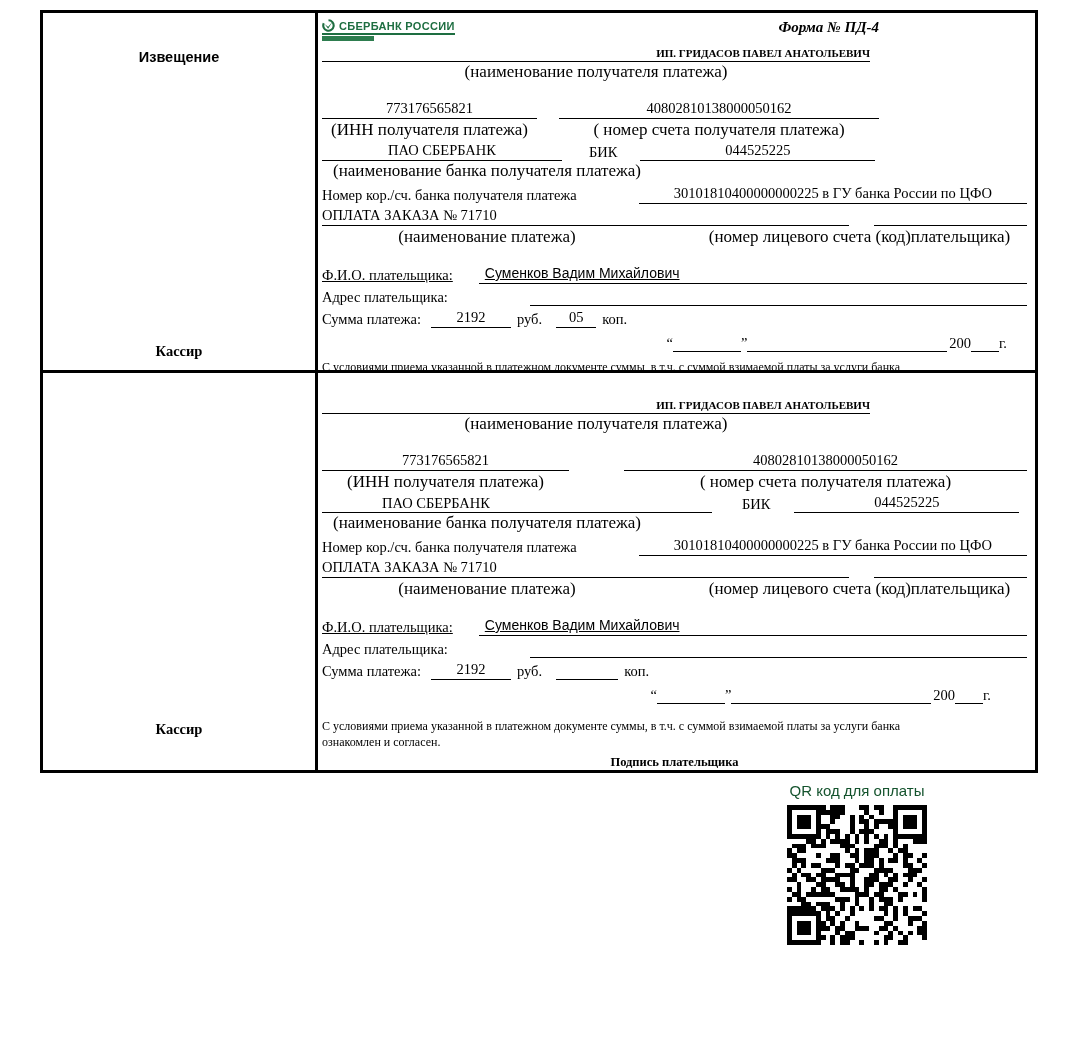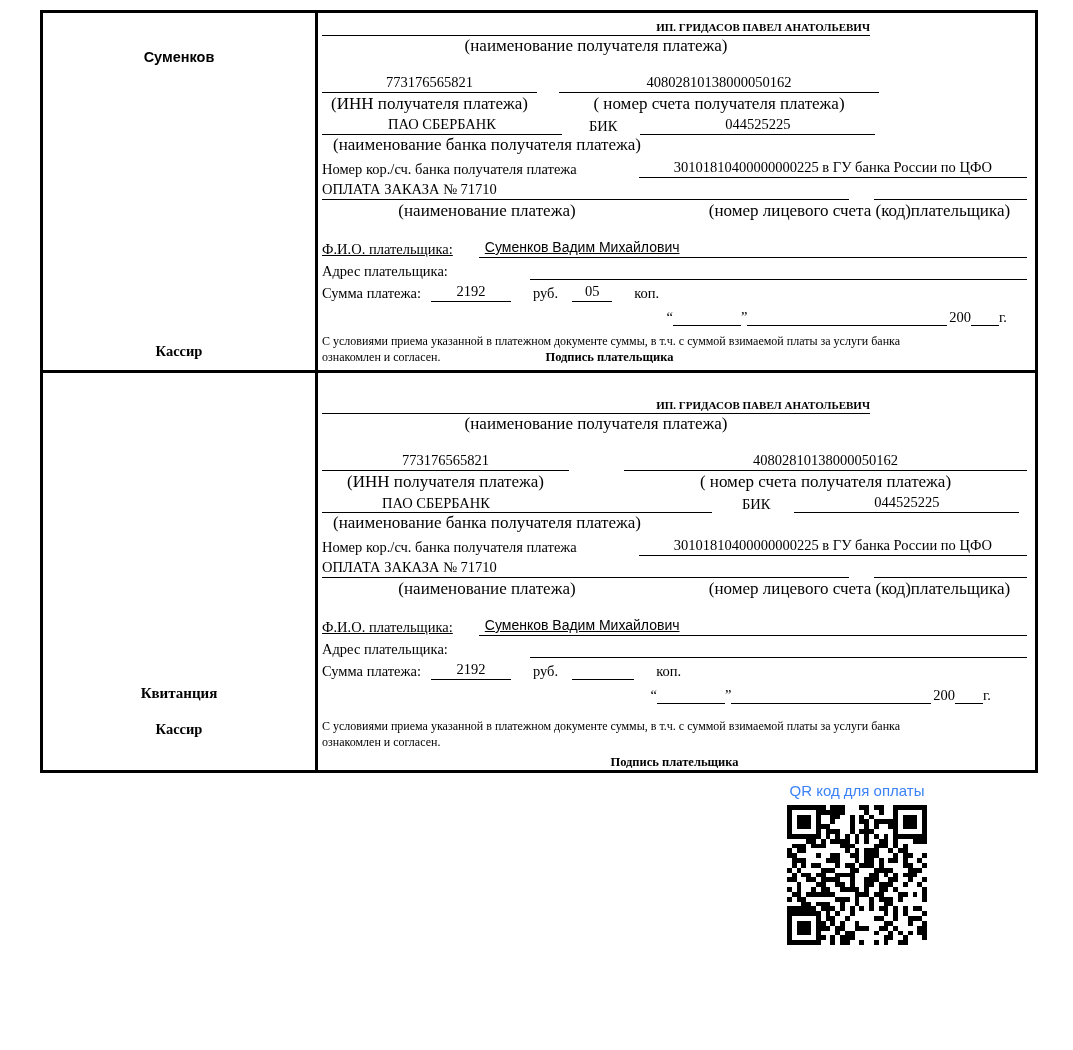--- a/index.html
+++ b/index.html
@@ -34,21 +34,21 @@
   .val{font-size:14.5px;}
   .f{display:inline-block;border-bottom:1px solid #000;text-align:center;min-height:18px;line-height:1.2;}
   .left{text-align:left;}
   .grow{flex:1;}
   .sans{font-family:"Liberation Sans","DejaVu Sans",sans-serif;font-size:14px;}
   .pl6{padding-left:6px;}
 
   .w548{width:548px;} .w330{width:330px;} .w335{width:335px;}
   .w80{width:80px;} .w40{width:40px;} .w62{width:62px;}
   .w527{width:527px;} .w68{width:68px;} .w200{width:200px;} .w28{width:28px;}
-  .ml2{margin-left:2px;} .ml6{margin-left:22px;text-align:right;} .ml10{margin-left:10px;} .ml14{margin-left:14px;}
+  .ml2{margin-left:2px;} .ml6{margin-left:6px;text-align:right;} .ml10{margin-left:10px;} .ml14{margin-left:14px;}
   .ml25{margin-left:25px;} .ml26{margin-left:26px;} .ml34{margin-left:34px;} .ml62{margin-left:62px;}
   .mlauto{margin-left:auto;}
 
   .s1 .w-inn1{width:215px;} .s1 .w-inn2{width:320px;margin-left:22px;}
   .s2 .w-inn1{width:247px;} .s2 .w-inn2{width:403px;margin-left:55px;}
   .s1 .w-bank{width:240px;} .s2 .w-bank{width:390px;text-align:left;padding-left:60px;box-sizing:border-box;}
   .s1 .ml-bik{margin-left:27px;} .s2 .ml-bik{margin-left:30px;}
   .s1 .w-bik{width:235px;margin-left:23px;} .s2 .w-bik{width:225px;margin-left:24px;}
 
   .vals{margin-top:18px;} .bank-row{margin-top:2px;} .corr-row{margin-top:4px;}
@@ -56,37 +56,52 @@
   .sum-row{margin-top:3px;} 
   .date-row{margin-top:5px;justify-content:flex-end;font-size:14.5px;}
   .s1 .date-row{padding-right:20px;} .s2 .date-row{padding-right:36px;}
   .agreement{margin-top:7px;font-size:12px;line-height:1.35;}
   .s2 .agreement{margin-top:14px;}
   .agr2{display:flex;}
   .sig{font-weight:bold;font-size:12.5px;margin-left:105px;}
   .sig-center{display:block;text-align:center;font-weight:bold;font-size:12.5px;margin-left:0;margin-top:4px;}
 
   .qr-wrap{position:absolute;left:757px;top:782px;width:200px;text-align:center;}
-  .qr-label{font-family:"Liberation Sans","DejaVu Sans",sans-serif;font-size:15px;color:#3b82f6;}
+  .qr-label{font-family:"Liberation Sans","DejaVu Sans",sans-serif;font-size:15px;color:#14532d;}
   .qr-svg{margin-top:6px;display:inline-block;background:#fff;shape-rendering:crispEdges;}
   .qr-svg rect{fill:#000;}
   .sber-icon svg{display:block;}
 </style>
 </head>
 <body>
 
 <div class="page">
   <div class="form-table">
 
     <section class="sec sec-notice">
       <div class="left-cell">
-        <div class="side-top">Суменков</div>
+        <div class="side-top">Извещение</div>
         <div class="cashier-bottom">Кассир</div>
       </div>
       <div class="right-cell s1">
+        <div class="head-row">
+          <div class="sber-logo">
+            <div class="sber-top">
+              <span class="sber-icon">
+                <svg width="13" height="13" viewBox="0 0 16 16">
+                  <path d="M8 1.6 A6.4 6.4 0 1 1 2.2 5.2" fill="none" stroke="#1e6e41" stroke-width="2.6"></path>
+                  <path d="M3.5 6.5 L7.5 9.5 L13 3.5 L7.5 12 Z" fill="#1e6e41"></path>
+                </svg>
+              </span>
+              <span class="sber-name">СБЕРБАНК РОССИИ</span>
+            </div>
+            <div class="sber-strip"></div>
+          </div>
+          <div class="form-no">Форма № ПД-4</div>
+        </div>
         <div class="name-line">ИП. ГРИДАСОВ ПАВЕЛ АНАТОЛЬЕВИЧ</div>
         <div class="caption w548">(наименование получателя платежа)</div>
         <div class="row vals">
           <span class="f val w-inn1">773176565821</span>
           <span class="f val w-inn2">40802810138000050162</span>
         </div>
         <div class="cap-row">
           <span class="caption w-inn1">(ИНН получателя платежа)</span>
           <span class="caption w-inn2">( номер счета получателя платежа)</span>
         </div>
@@ -137,21 +152,20 @@
           <div class="agr2">
             <span>ознакомлен и согласен.</span>
             <span class="sig">Подпись плательщика</span>
           </div>
         </div>
       </div>
     </section>
 
     <section class="sec sec-receipt">
       <div class="left-cell">
-        <div class="side-receipt">Квитанция</div>
         <div class="cashier-mid">Кассир</div>
       </div>
       <div class="right-cell s2">
         <div class="name-line">ИП. ГРИДАСОВ ПАВЕЛ АНАТОЛЬЕВИЧ</div>
         <div class="caption w548">(наименование получателя платежа)</div>
         <div class="row vals">
           <span class="f val w-inn1">773176565821</span>
           <span class="f val w-inn2">40802810138000050162</span>
         </div>
         <div class="cap-row">

